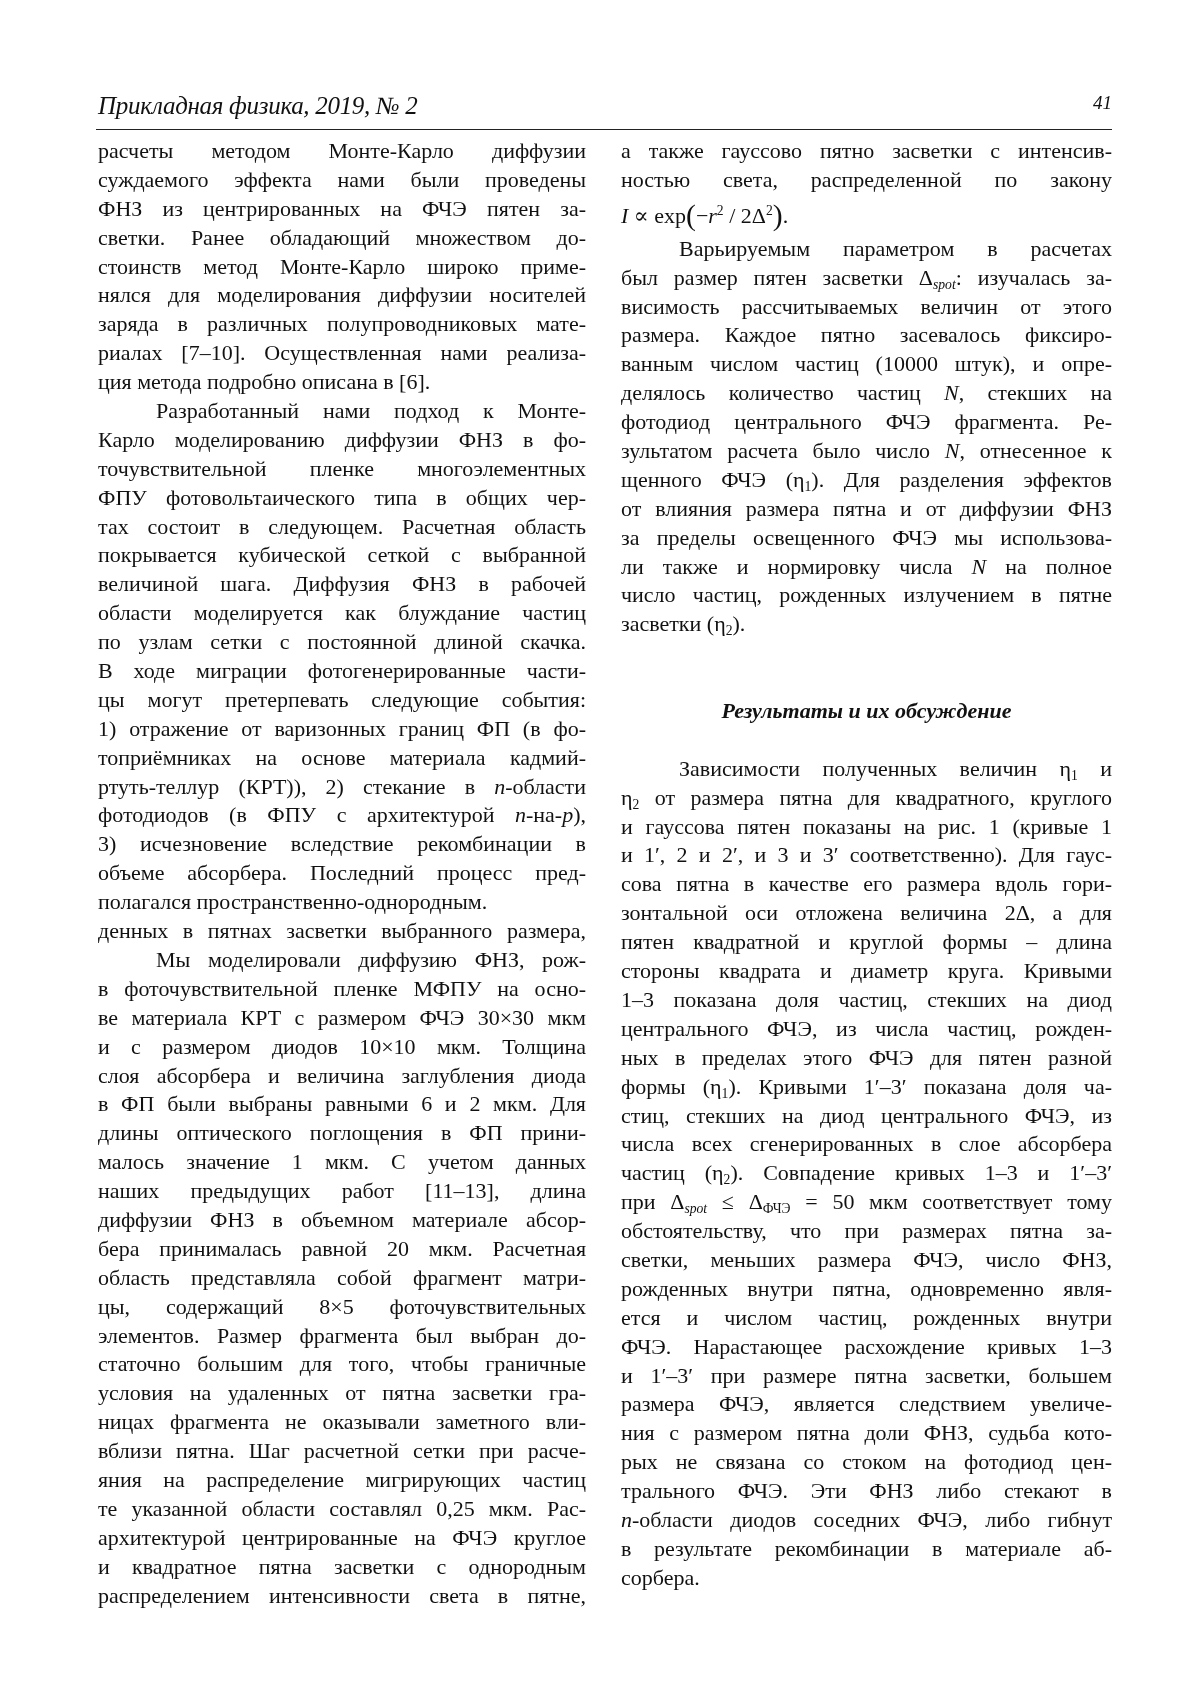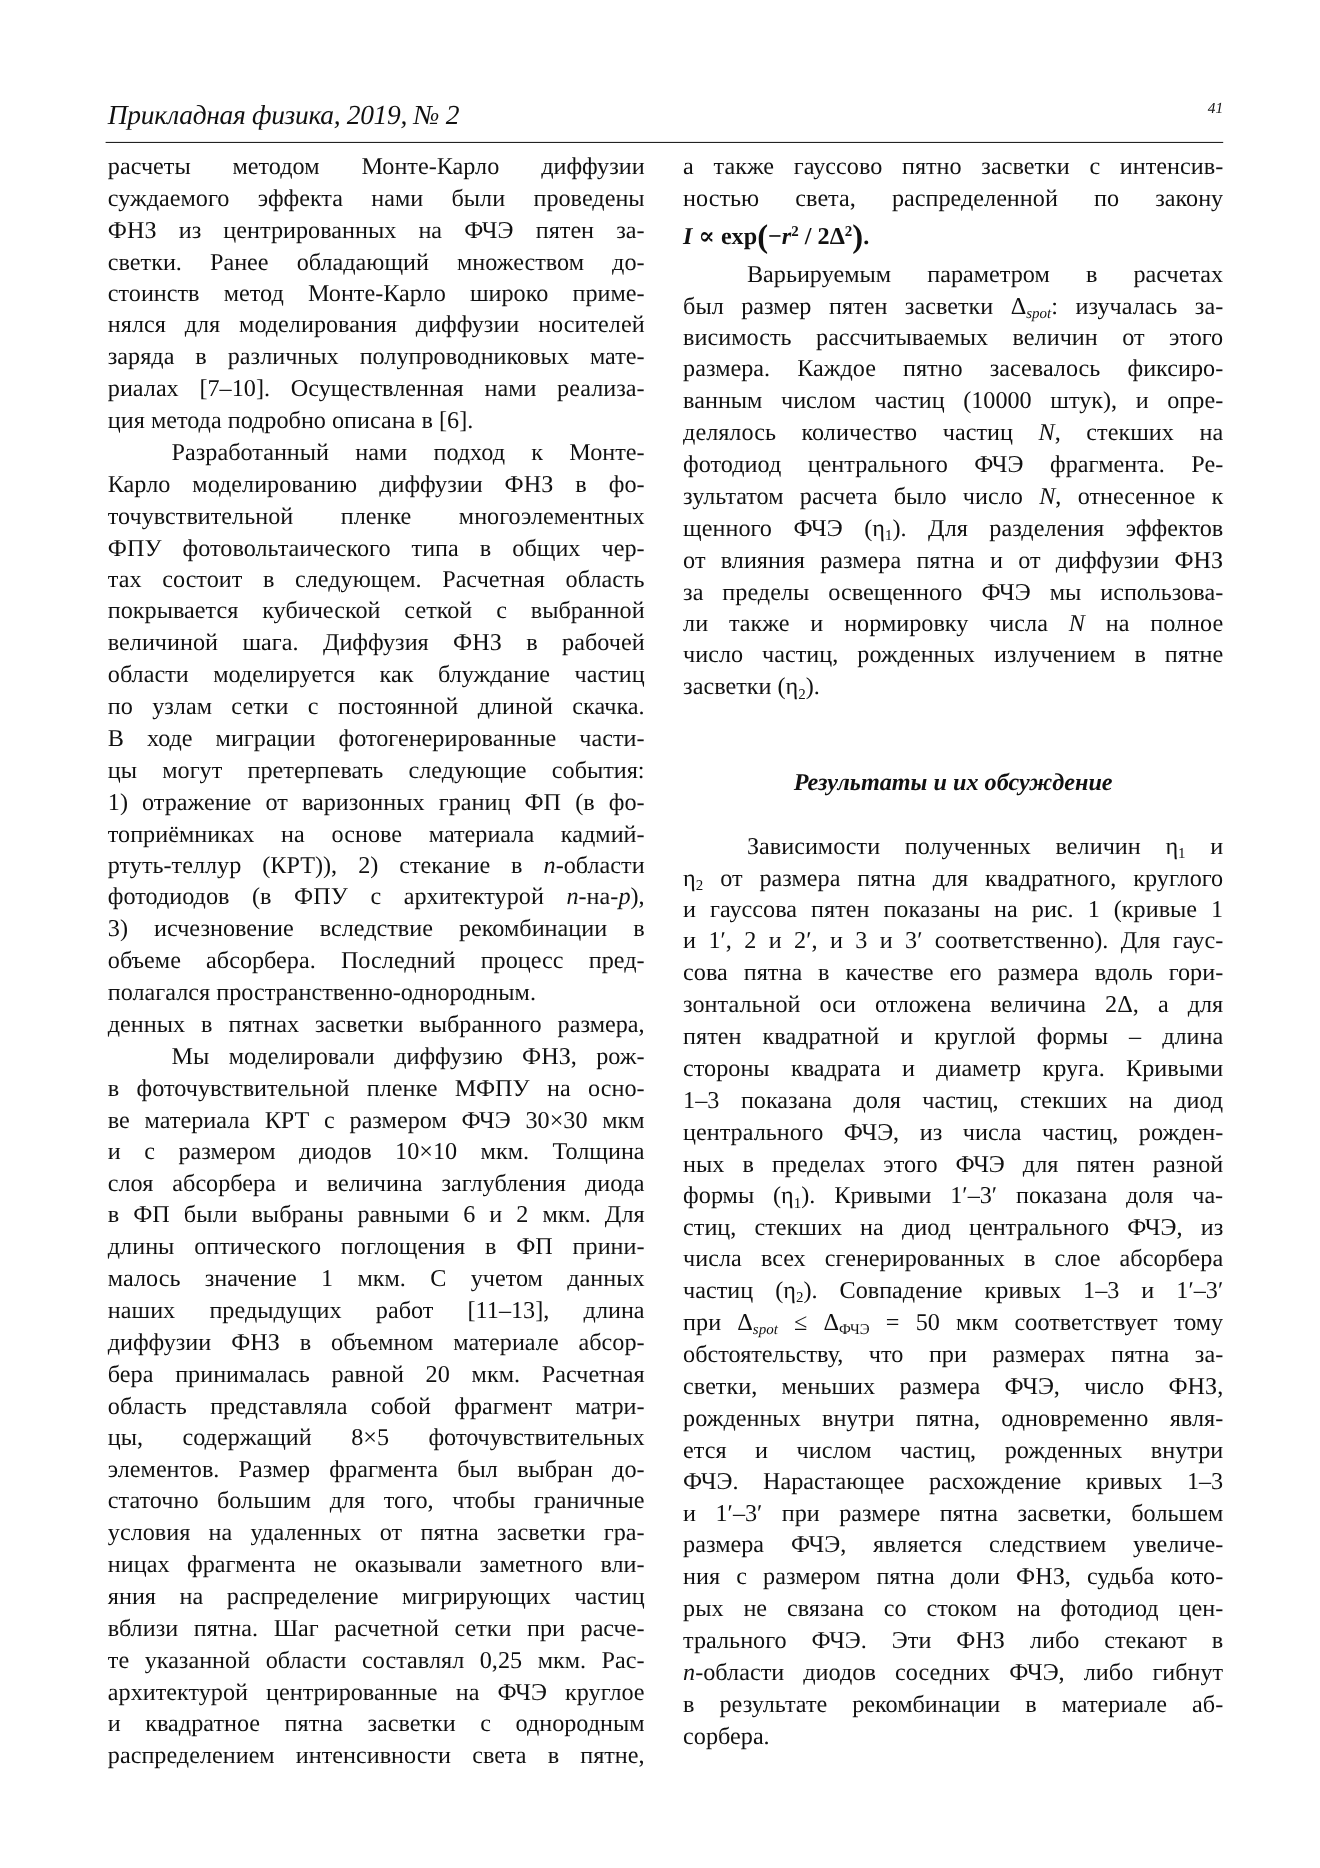--- a/index.html
+++ b/index.html
@@ -1,32 +1,32 @@
 <!DOCTYPE html>
 <html><head>
 <meta charset="utf-8">
 <style>
   html, body { margin: 0; padding: 0; background: #ffffff; }
   body { width: 1200px; height: 1698px; position: relative; overflow: hidden;
          font-family: "Liberation Serif", "DejaVu Serif", serif; color: #111; }
   .header { position: absolute; left: 98px; top: 92px; width: 1014px; height: 30px; }
   .header .journal { position: absolute; left: 0; top: 0; font-style: italic; font-size: 25px; letter-spacing: -0.3px; }
-  .header .pageno { position: absolute; right: 0; top: 0; font-style: italic; font-size: 14px; }
+  .header .pageno { position: absolute; right: 0; top: 0; font-style: italic; font-size: 19px; }
   .rule { position: absolute; left: 96px; top: 129px; width: 1016px; height: 0; border-top: 1.6px solid #222; }
   .col { position: absolute; top: 137px; }
   .col.left { left: 98px; width: 488px; }
   .col.right { left: 621px; width: 491px; }
   .line { height: 28.9px; line-height: 28.9px; font-size: 22px; white-space: nowrap;
           text-align: justify; text-align-last: justify; }
   .line.last { text-align-last: left; }
   .line.indent { padding-left: 58px; }
   .line.center { text-align: left; text-align-last: center; }
   .line.heading { font-weight: bold; font-style: italic; }
   .line.gap { height: 28.9px; }
-  .line.formula { height: 40px; line-height: 40px; text-align-last: left; font-weight: bold; }
+  .line.formula { height: 40px; line-height: 40px; text-align-last: left; }
   .i { font-style: italic; }
   sub, sup { font-size: 0.62em; line-height: 0; }
   sub { vertical-align: -0.3em; }
   sup { vertical-align: 0.55em; }
   .paren { font-size: 1.35em; vertical-align: -0.08em; }
 </style>
 </head>
 <body>
 
 <div class="header">
@@ -74,22 +74,22 @@
     <div class="line">малось значение 1 мкм. С учетом данных</div>
     <div class="line">наших предыдущих работ [11–13], длина</div>
     <div class="line">диффузии ФНЗ в объемном материале абсор-</div>
     <div class="line">бера принималась равной 20 мкм. Расчетная</div>
     <div class="line">область представляла собой фрагмент матри-</div>
     <div class="line">цы, содержащий 8×5 фоточувствительных</div>
     <div class="line">элементов. Размер фрагмента был выбран до-</div>
     <div class="line">статочно большим для того, чтобы граничные</div>
     <div class="line">условия на удаленных от пятна засветки гра-</div>
     <div class="line">ницах фрагмента не оказывали заметного вли-</div>
+    <div class="line">вблизи пятна. Шаг расчетной сетки при расче-</div>
     <div class="line">яния на распределение мигрирующих частиц</div>
-    <div class="line">вблизи пятна. Шаг расчетной сетки при расче-</div>
     <div class="line">те указанной области составлял 0,25 мкм. Рас-</div>
     <div class="line">архитектурой центрированные на ФЧЭ круглое</div>
     <div class="line">и квадратное пятна засветки с однородным</div>
     <div class="line">распределением интенсивности света в пятне,</div>
   </div>
 <div class="col right" id="col-right">
     <div class="line">а также гауссово пятно засветки с интенсив-</div>
     <div class="line">ностью света, распределенной по закону</div>
     <div class="line formula"><span class="i">I</span><span> ∝ exp</span><span class="paren">(</span><span>−</span><span class="i">r</span><sup>2</sup><span> / 2Δ</span><sup>2</sup><span class="paren">)</span><span>.</span></div>
     <div class="line indent">Варьируемым параметром в расчетах</div>

